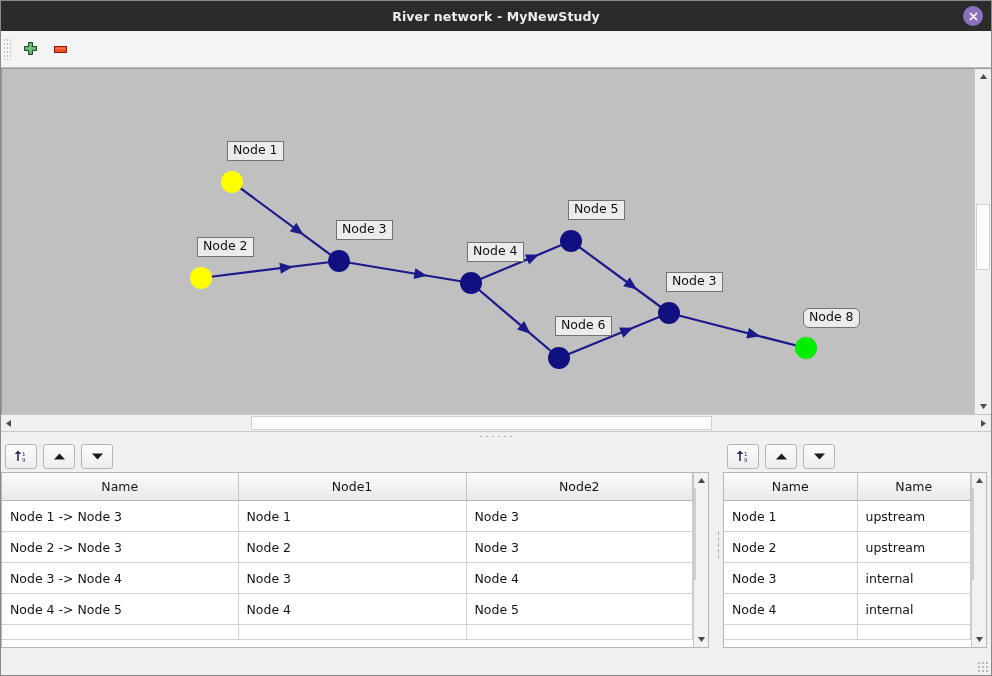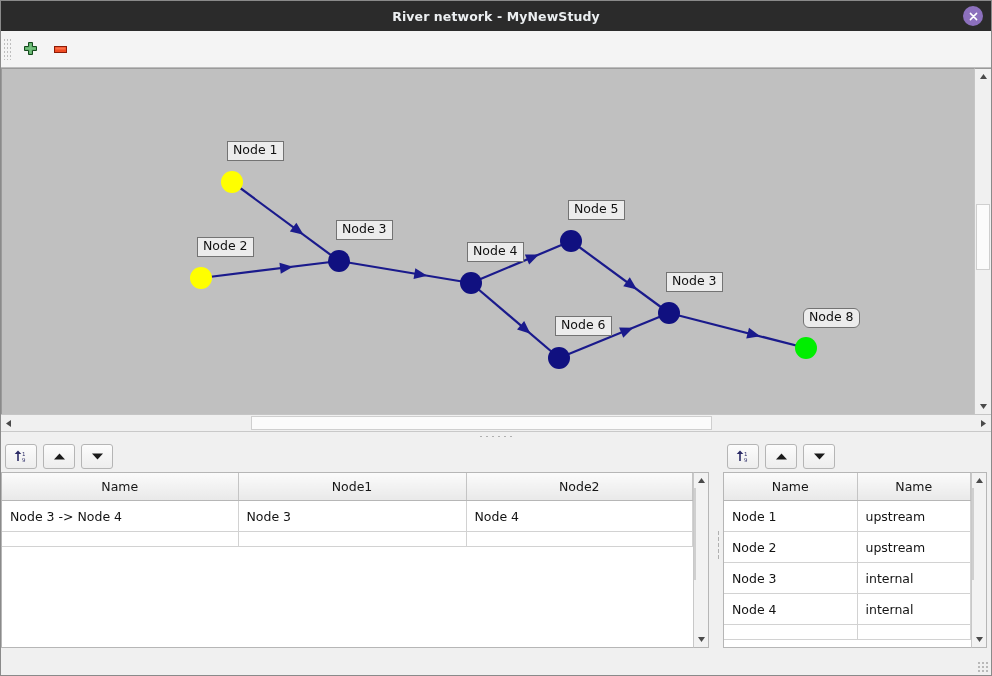--- a/index.html
+++ b/index.html
@@ -444,23 +444,38 @@
               </colgroup>
             <thead>
               <tr>
                 <th>Name</th>
                 <th>Node1</th>
                 <th>Node2</th>
               </tr>
             </thead>
             <tbody>
               <tr>
+                <td>Node 1 -&gt; Node 3</td>
+                <td>Node 1</td>
+                <td>Node 3</td>
+              </tr>
+              <tr>
+                <td>Node 2 -&gt; Node 3</td>
+                <td>Node 2</td>
+                <td>Node 3</td>
+              </tr>
+              <tr>
                 <td>Node 3 -&gt; Node 4</td>
                 <td>Node 3</td>
                 <td>Node 4</td>
+              </tr>
+              <tr>
+                <td>Node 4 -&gt; Node 5</td>
+                <td>Node 4</td>
+                <td>Node 5</td>
               </tr>
               <tr class="partial">
                 <td></td>
                 <td></td>
                 <td></td>
               </tr>
             </tbody>
           </table>
         </div>
         <div class="table-scroll">

